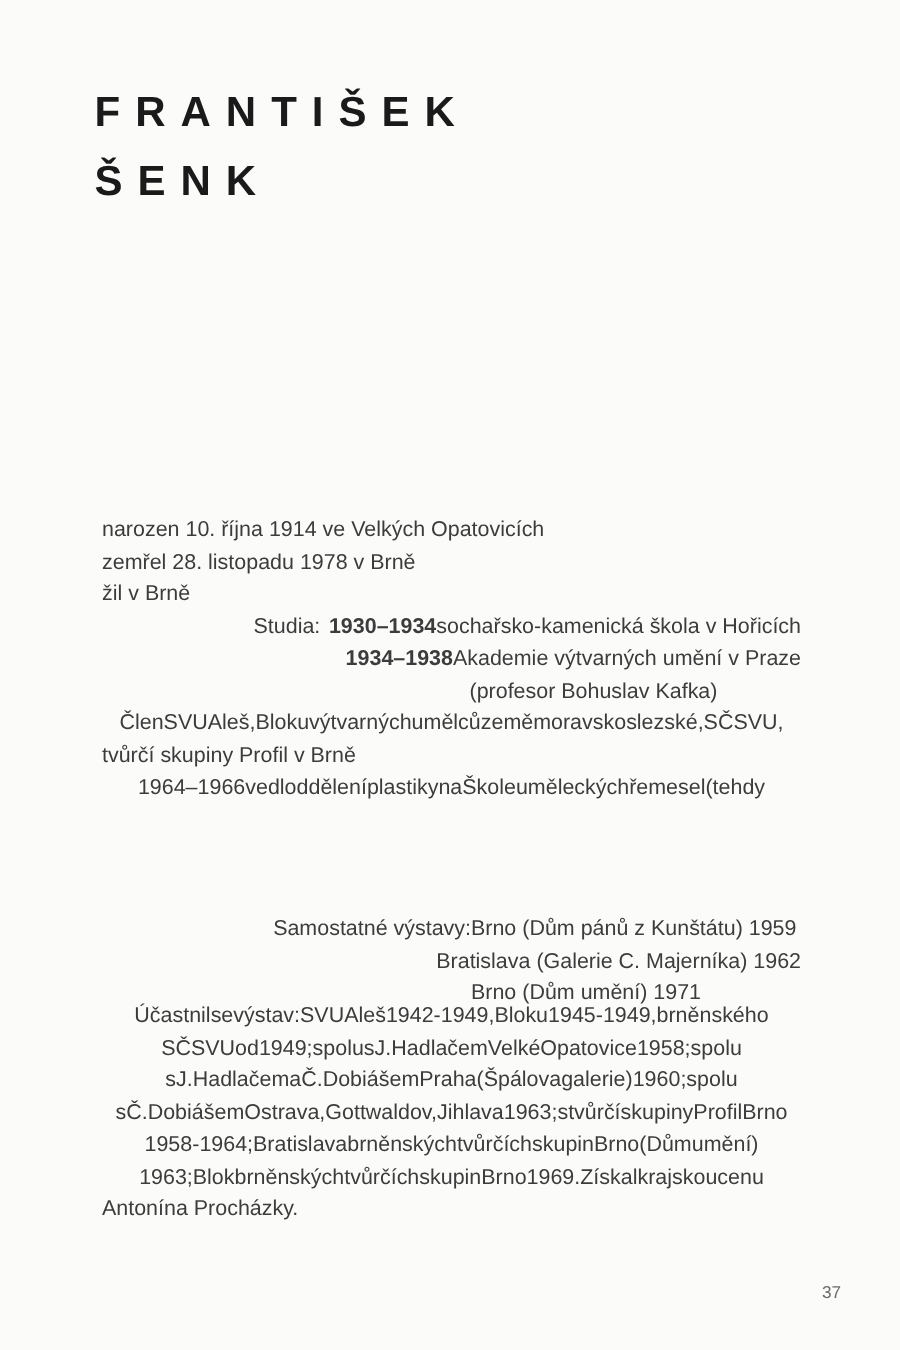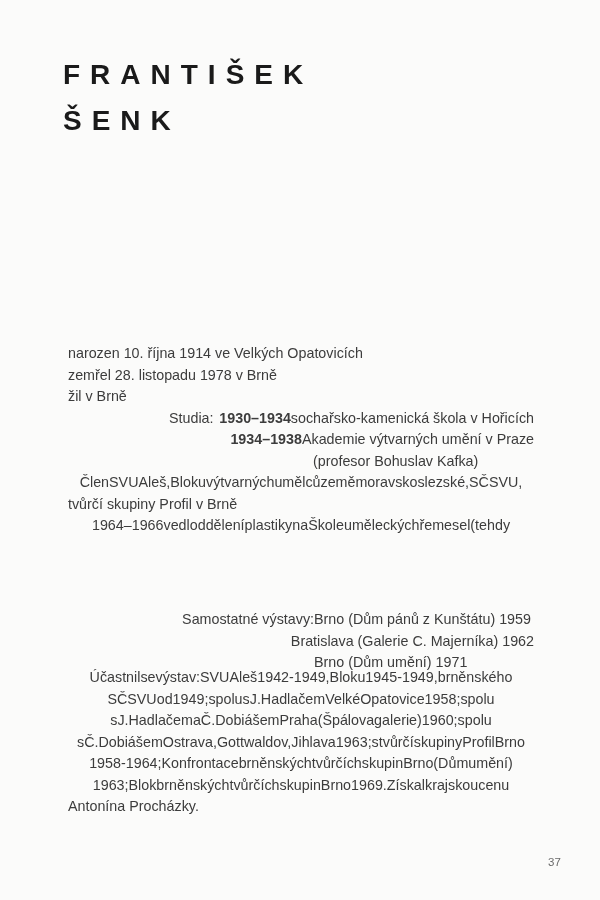--- a/index.html
+++ b/index.html
@@ -189,21 +189,21 @@
       <span>s</span>
       <span>tvůrčí</span>
       <span>skupiny</span>
       <span>Profil</span>
       <span>Brno</span>
     </div>
   <div class="justify-line">
       <span>1958</span>
       <span>-</span>
       <span>1964;</span>
-      <span>Konfrontace</span>
+      <span>Bratislava</span>
       <span>brněnských</span>
       <span>tvůrčích</span>
       <span>skupin</span>
       <span>Brno</span>
       <span>(Dům</span>
       <span>umění)</span>
     </div>
   <div class="justify-line">
       <span>1963;</span>
       <span>Blok</span>

